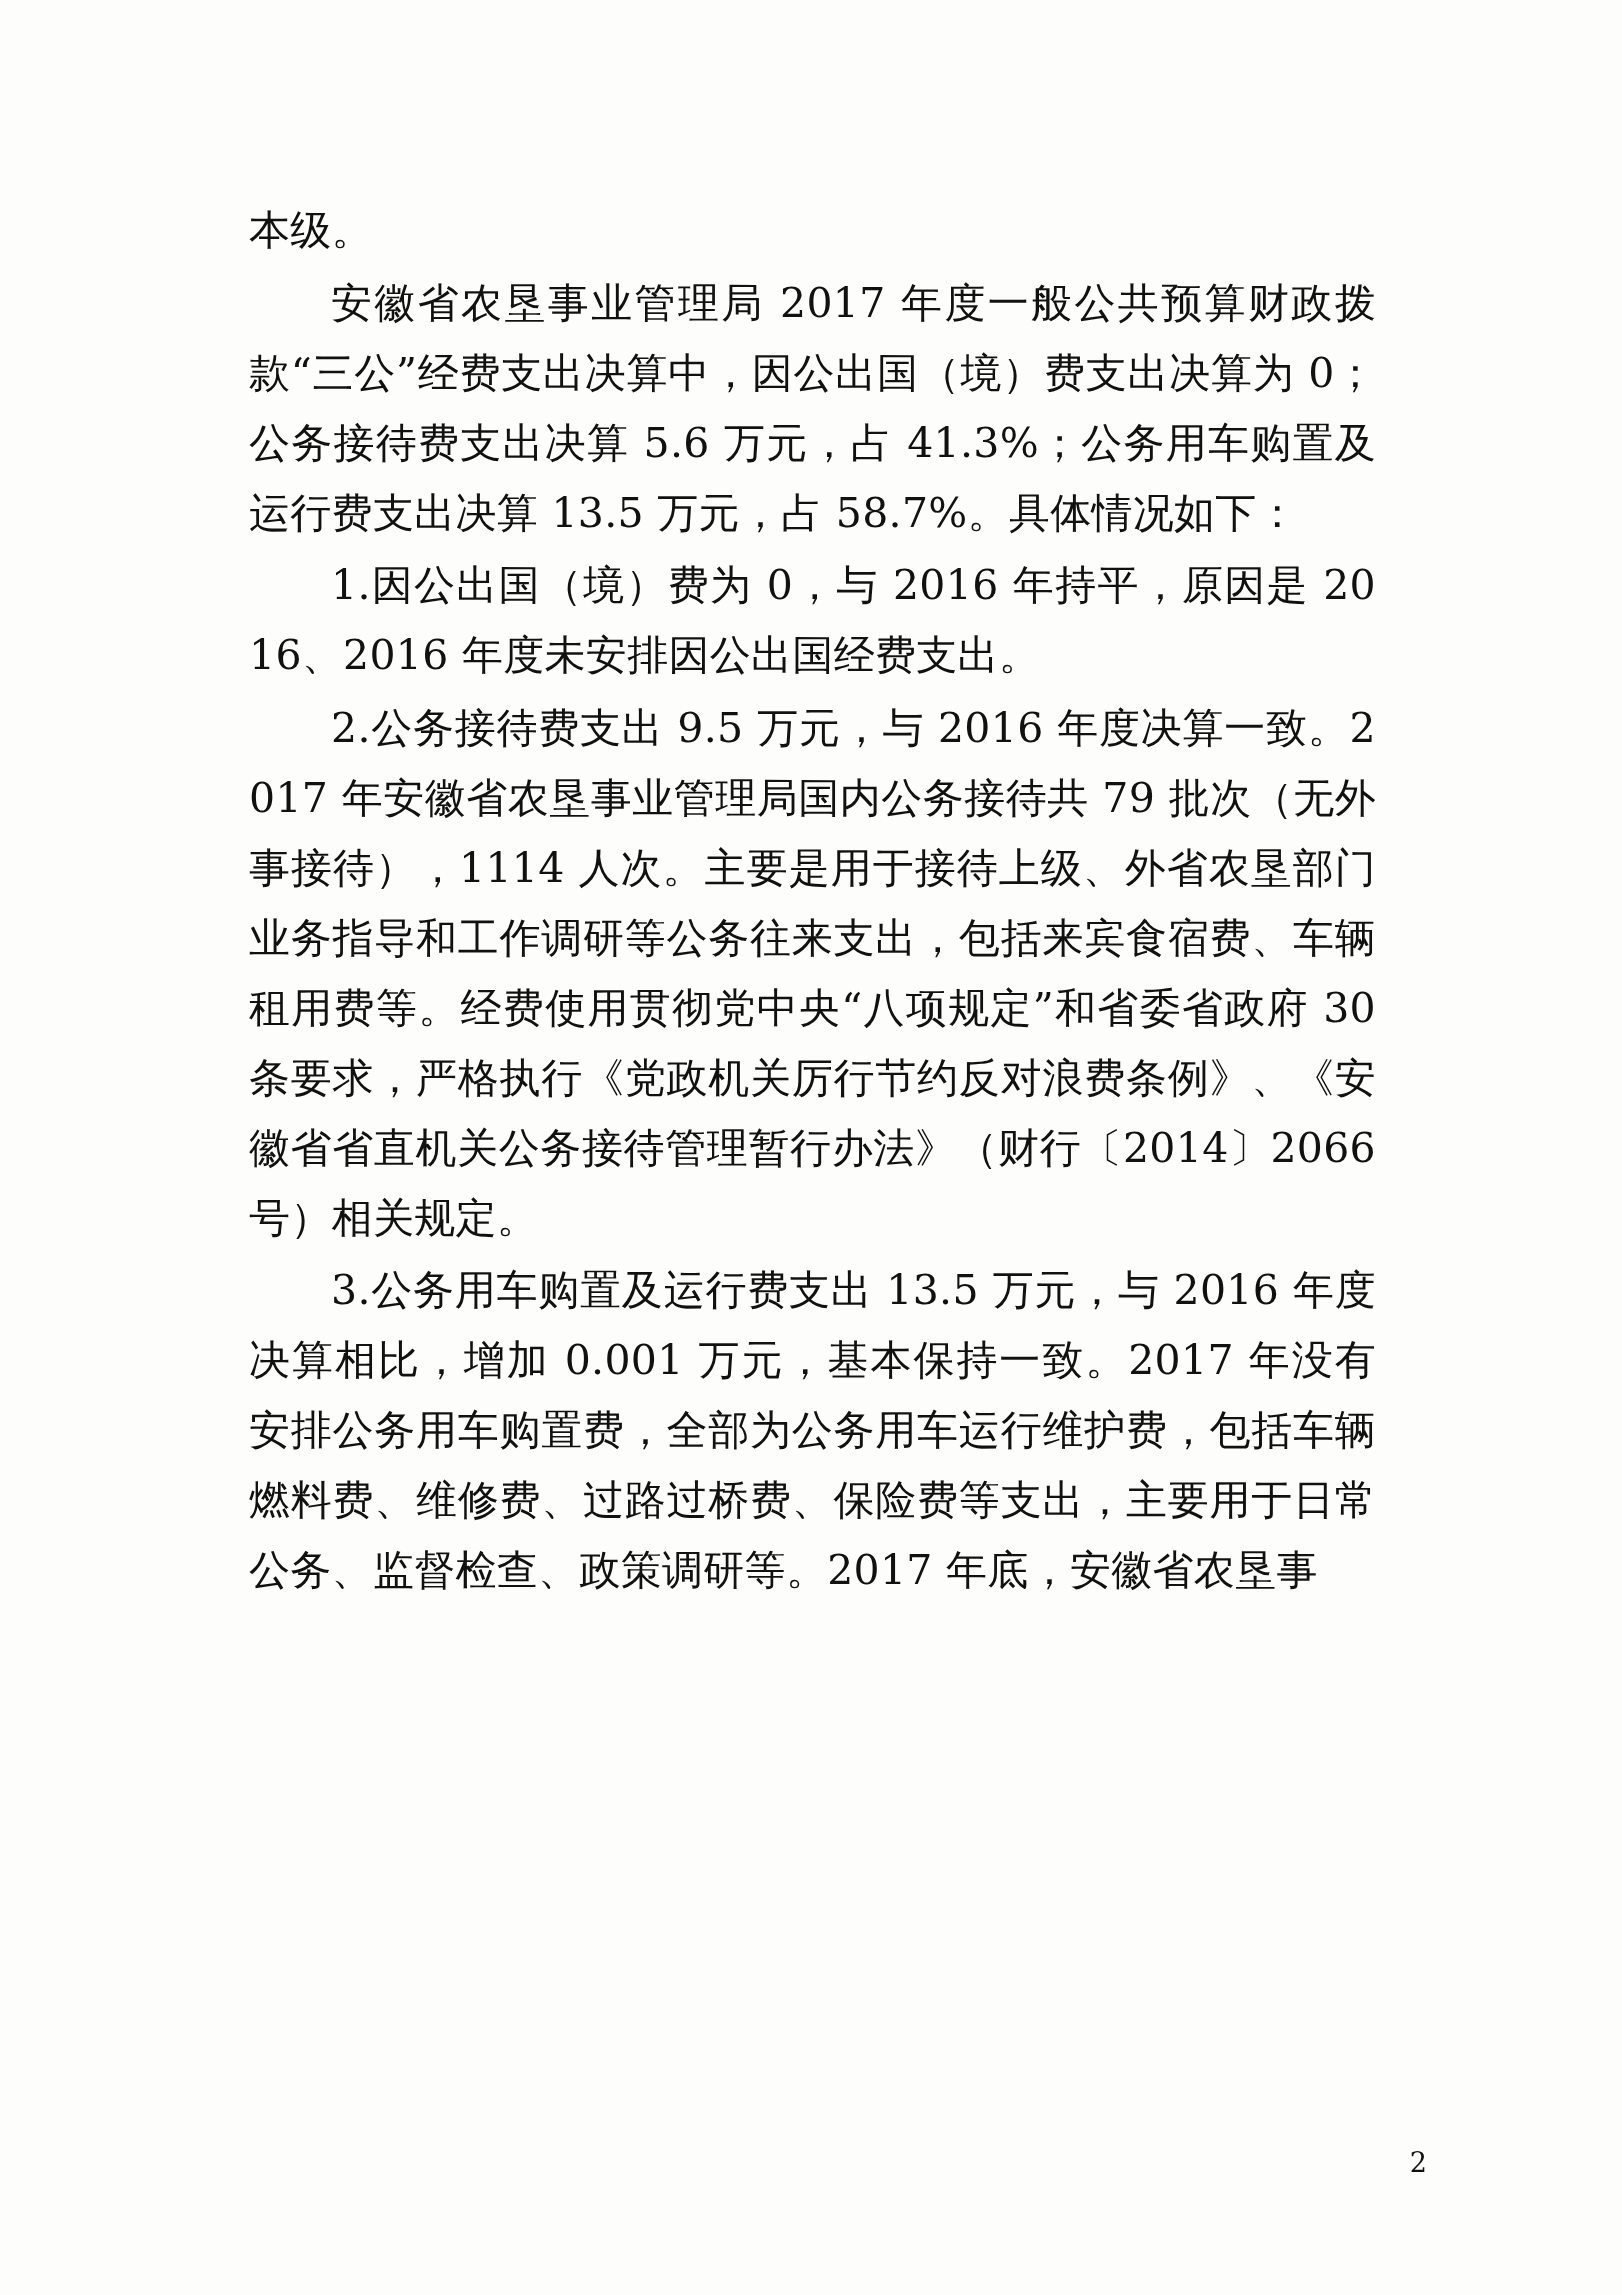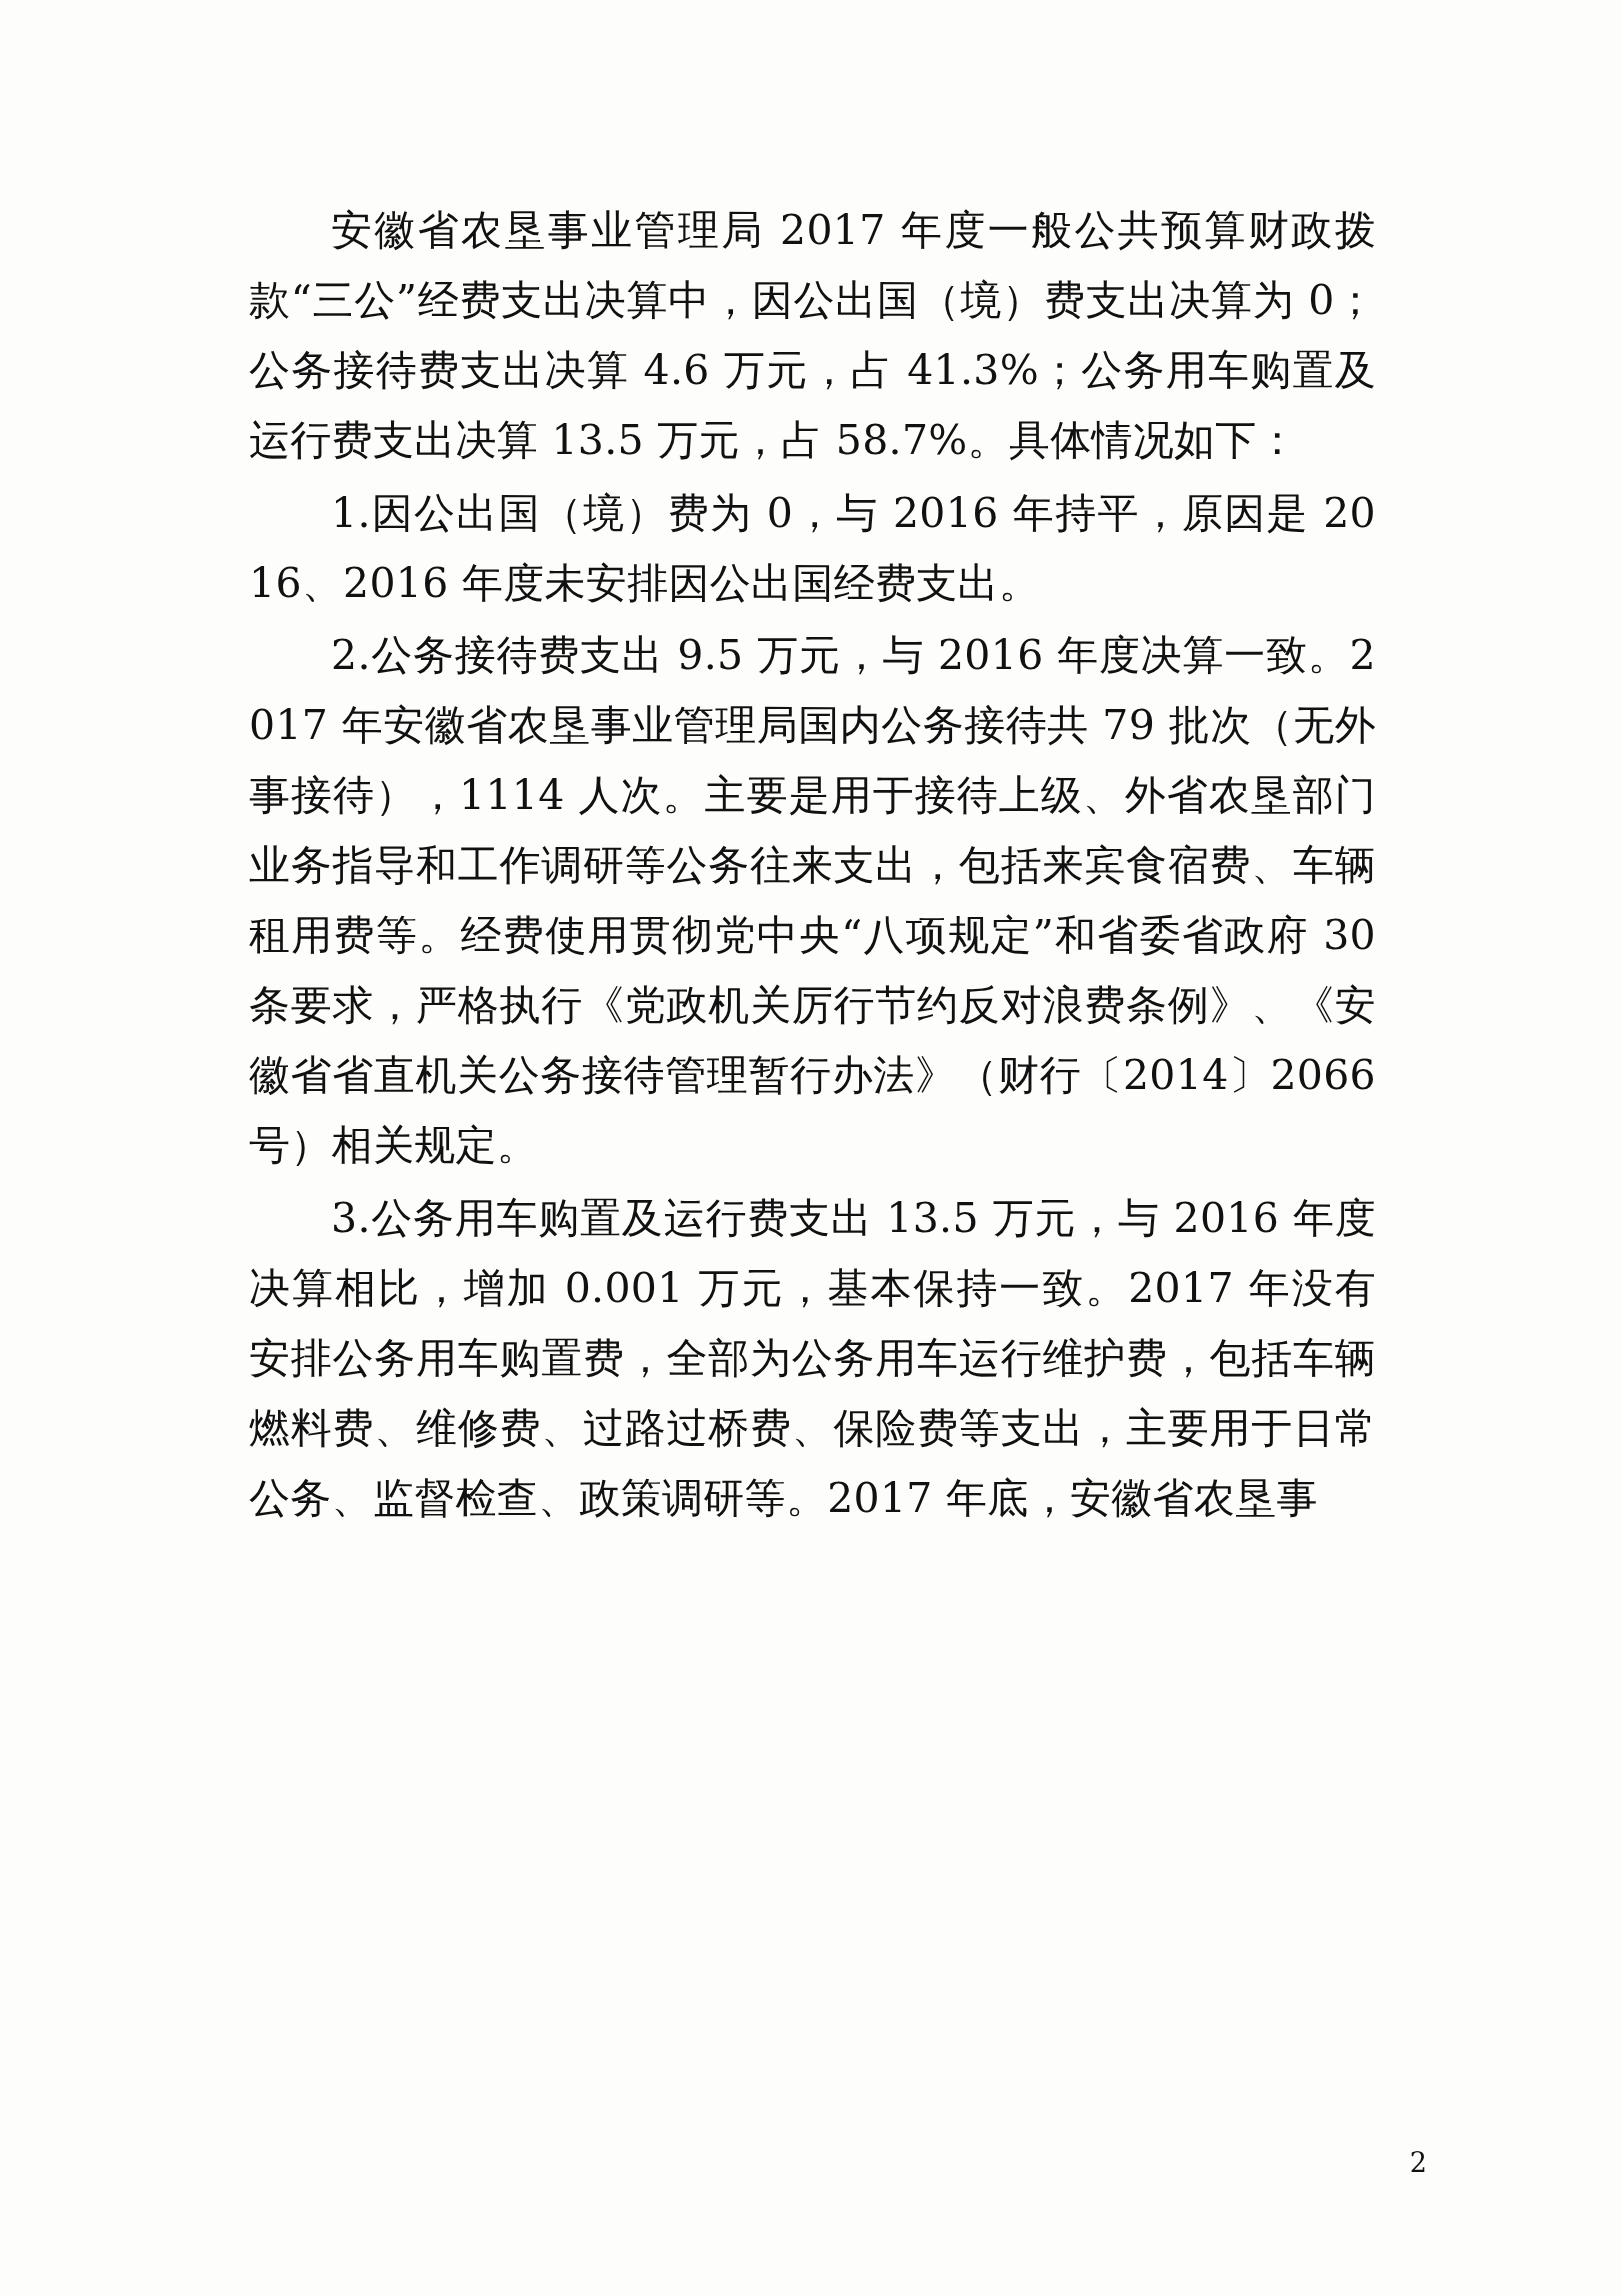--- a/index.html
+++ b/index.html
@@ -52,23 +52,24 @@
     font-family: "DejaVu Serif", "Liberation Serif", serif;
     color: #111111;
   }
 </style>
 </head>
 <body>
 
 <div class="page">
   <div class="content">
 
+    <p class="para">本级。</p>
 
 
-    <p class="para indent">安徽省农垦事业管理局 2017 年度一般公共预算财政拨款“三公”经费支出决算中，因公出国（境）费支出决算为 0；公务接待费支出决算 4.6 万元，占 41.3%；公务用车购置及运行费支出决算 13.5 万元，占 58.7%。具体情况如下：</p>
+    <p class="para indent">安徽省农垦事业管理局 2017 年度一般公共预算财政拨款“三公”经费支出决算中，因公出国（境）费支出决算为 0；公务接待费支出决算 5.6 万元，占 41.3%；公务用车购置及运行费支出决算 13.5 万元，占 58.7%。具体情况如下：</p>
 
     <p class="para indent">1.因公出国（境）费为 0，与 2016 年持平，原因是 2016、2016 年度未安排因公出国经费支出。</p>
 
     <p class="para indent">2.公务接待费支出 9.5 万元，与 2016 年度决算一致。2017 年安徽省农垦事业管理局国内公务接待共 79 批次（无外事接待），1114 人次。主要是用于接待上级、外省农垦部门业务指导和工作调研等公务往来支出，包括来宾食宿费、车辆租用费等。经费使用贯彻党中央“八项规定”和省委省政府 30 条要求，严格执行《党政机关厉行节约反对浪费条例》、《安徽省省直机关公务接待管理暂行办法》（财行〔2014〕2066 号）相关规定。</p>
 
     <p class="para indent">3.公务用车购置及运行费支出 13.5 万元，与 2016 年度决算相比，增加 0.001 万元，基本保持一致。2017 年没有安排公务用车购置费，全部为公务用车运行维护费，包括车辆燃料费、维修费、过路过桥费、保险费等支出，主要用于日常公务、监督检查、政策调研等。2017 年底，安徽省农垦事</p>
 
   </div>
 
   <div class="page-number">2</div>

